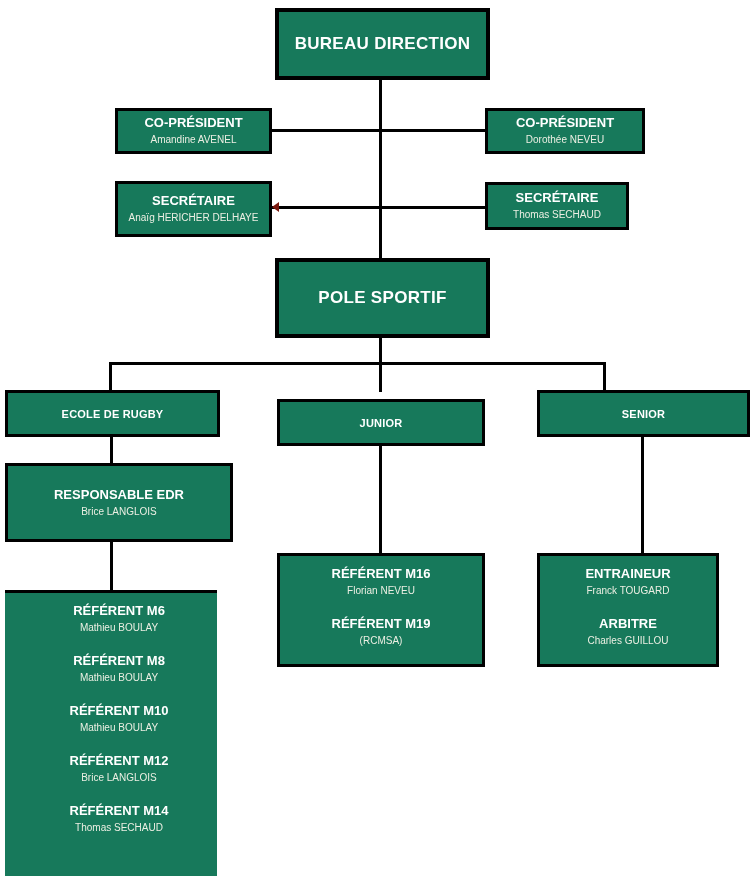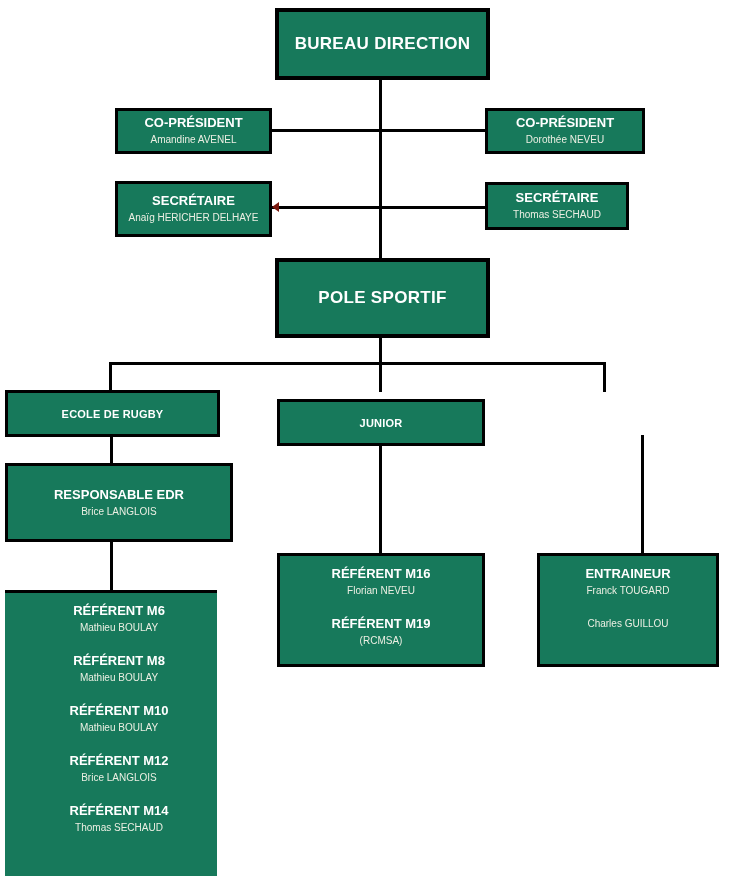--- a/index.html
+++ b/index.html
@@ -77,20 +77,23 @@
   <div class="box major" style="left:275px;top:258px;width:215px;height:80px;">
     <div class="big-title">POLE SPORTIF</div>
   </div>
 
   <div class="box" style="left:5px;top:390px;width:215px;height:47px;">
     <div class="branch-title">ECOLE DE RUGBY</div>
   </div>
   <div class="box" style="left:277px;top:399px;width:208px;height:47px;text-align:center;">
     <div class="branch-title">JUNIOR</div>
   </div>
+  <div class="box" style="left:537px;top:390px;width:213px;height:47px;">
+    <div class="branch-title">SENIOR</div>
+  </div>
 
   <div class="box" style="left:5px;top:463px;width:228px;height:79px;">
     <div class="role">RESPONSABLE EDR</div>
     <div class="name">Brice LANGLOIS</div>
   </div>
 
   <div class="box top-align no-border" style="left:5px;top:590px;width:212px;height:286px;">
     <div class="entry">
       <div class="role">RÉFÉRENT M6</div>
       <div class="name">Mathieu BOULAY</div>
@@ -123,17 +126,18 @@
       <div class="name">(RCMSA)</div>
     </div>
   </div>
 
   <div class="box top-align" style="left:537px;top:553px;width:182px;height:114px;">
     <div class="entry">
       <div class="role">ENTRAINEUR</div>
       <div class="name">Franck TOUGARD</div>
     </div>
     <div class="entry">
+      <div class="role">ARBITRE</div>
       <div class="name">Charles GUILLOU</div>
     </div>
   </div>
 
 </div>
 
 </body></html>

